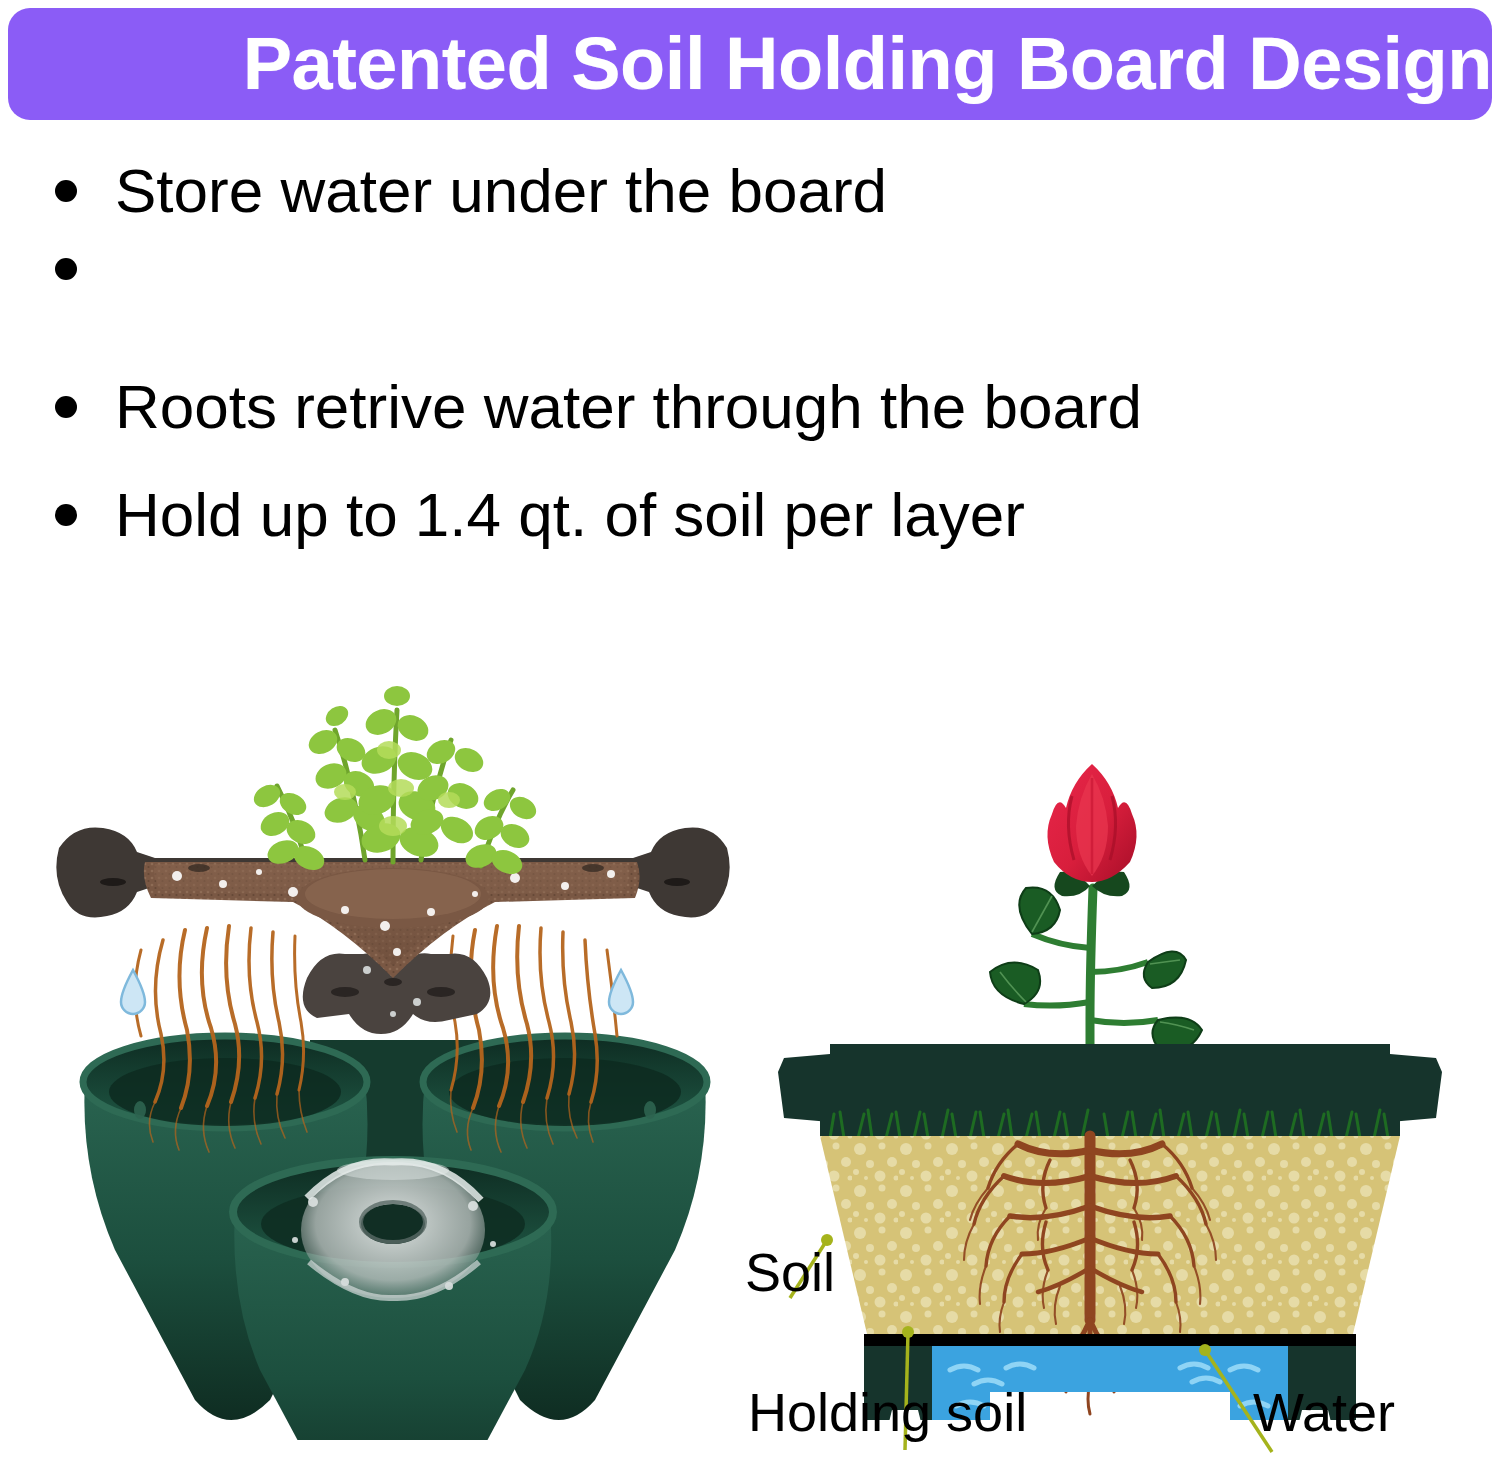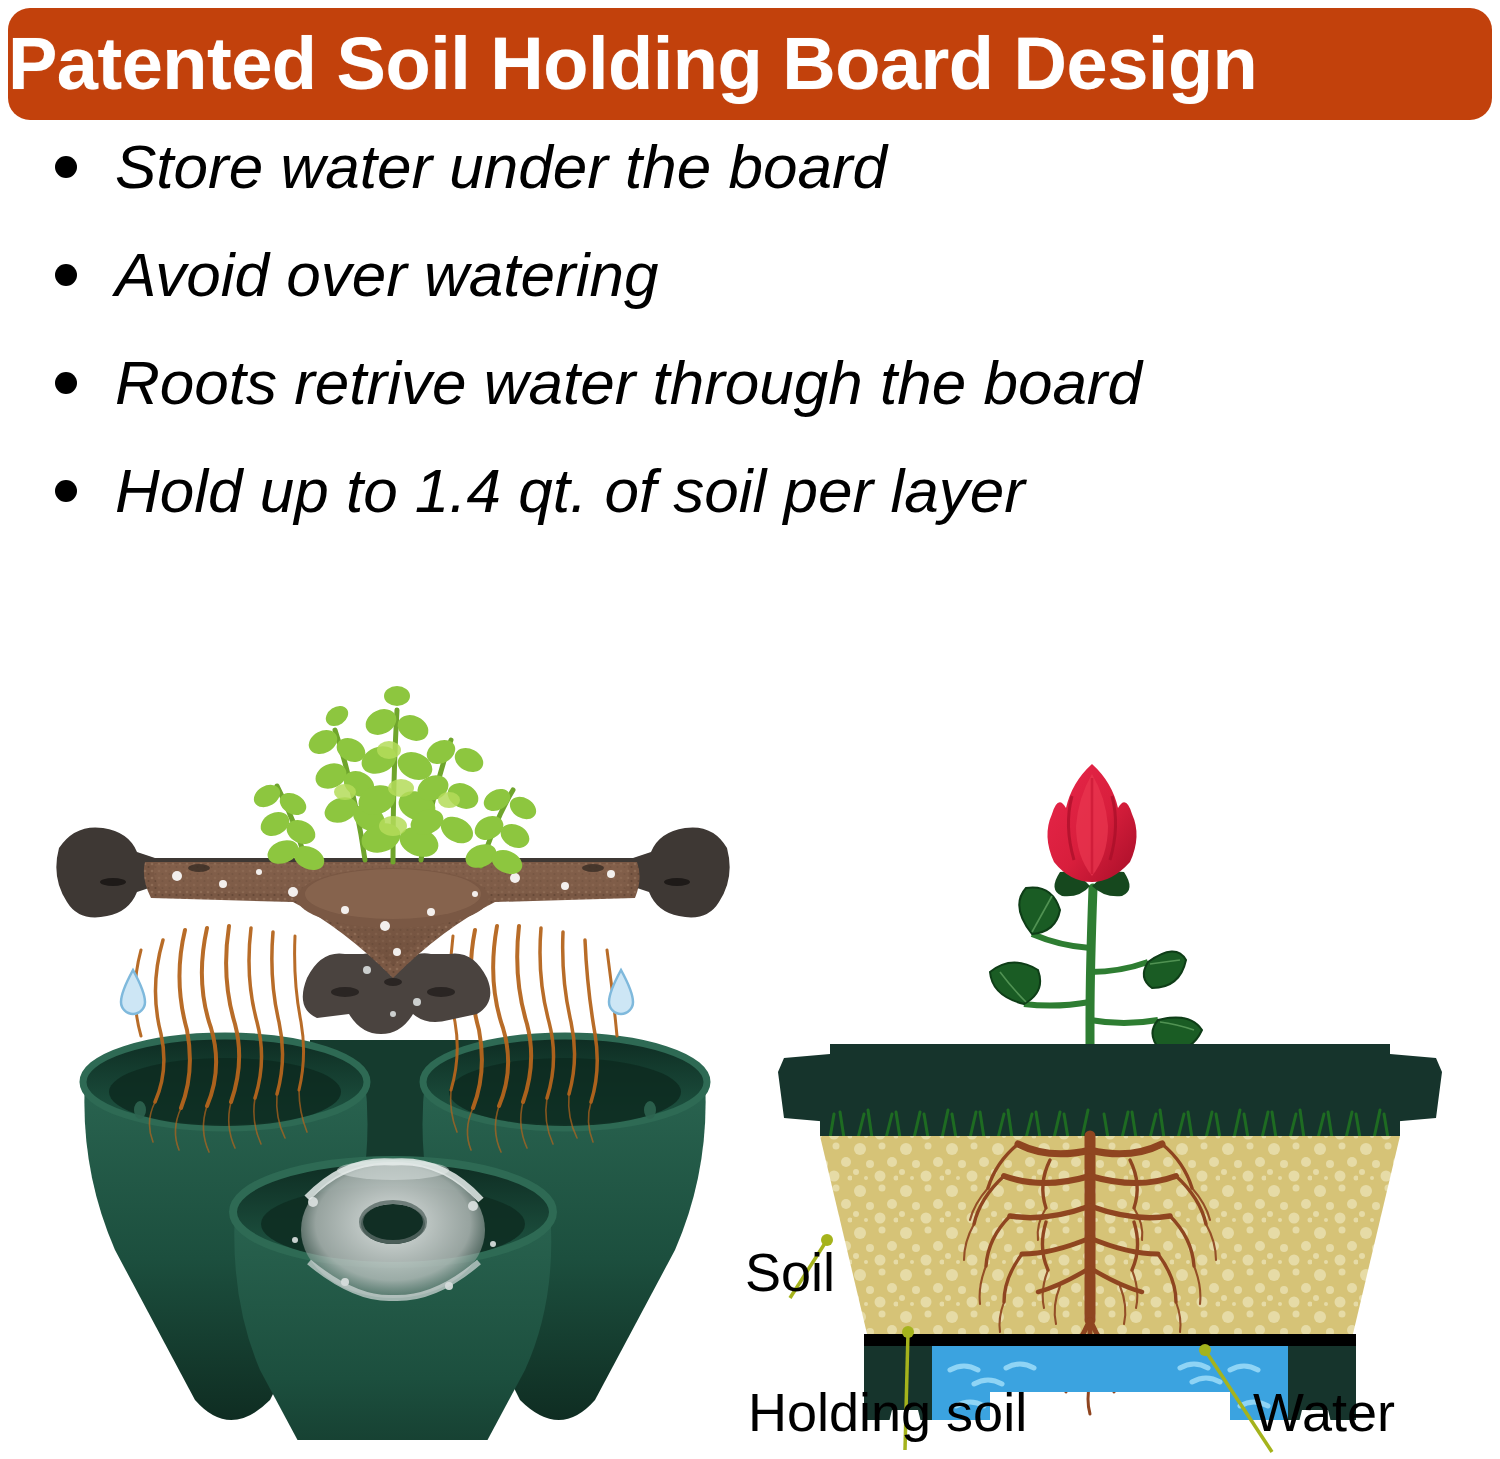--- a/index.html
+++ b/index.html
@@ -16,45 +16,44 @@
     overflow: hidden;
   }
 
   
   .banner {
     position: absolute;
     left: 8px;
     top: 8px;
     width: 1484px;
     height: 112px;
-    background: #c2410c;
+    background: #8b5cf6;
     border-radius: 22px;
     display: flex;
     align-items: center;
-    justify-content: flex-start;
+    justify-content: flex-end;
     box-sizing: border-box;
   }
   .banner-title {
     color: #ffffff;
     font-size: 74px;
     font-weight: bold;
     letter-spacing: -0.5px;
     line-height: 1;
     white-space: nowrap;
     transform: scaleX(1.0);
     text-shadow: 0 0 1px rgba(255,255,255,0.4);
   }
 
   
   .bullets {
     position: absolute;
     left: 55px;
-    top: 136px;
+    top: 160px;
     width: 1400px;
-    font-style: italic;
   }
   .bullet-row {
     display: flex;
     align-items: baseline;
     height: 108px;
   }
   .bullet-dot {
     width: 22px;
     height: 22px;
     border-radius: 50%;
@@ -120,21 +119,20 @@
 
 <div class="bullets">
 
   <div class="bullet-row">
     <span class="bullet-dot"></span>
     <span class="bullet-text">Store water under the board</span>
   </div>
 
   <div class="bullet-row">
     <span class="bullet-dot"></span>
-    <span class="bullet-text">Avoid over watering</span>
   </div>
 
   <div class="bullet-row">
     <span class="bullet-dot"></span>
     <span class="bullet-text">Roots retrive water through the board</span>
   </div>
 
   <div class="bullet-row">
     <span class="bullet-dot"></span>
     <span class="bullet-text">Hold up to 1.4 qt. of soil per layer</span>

